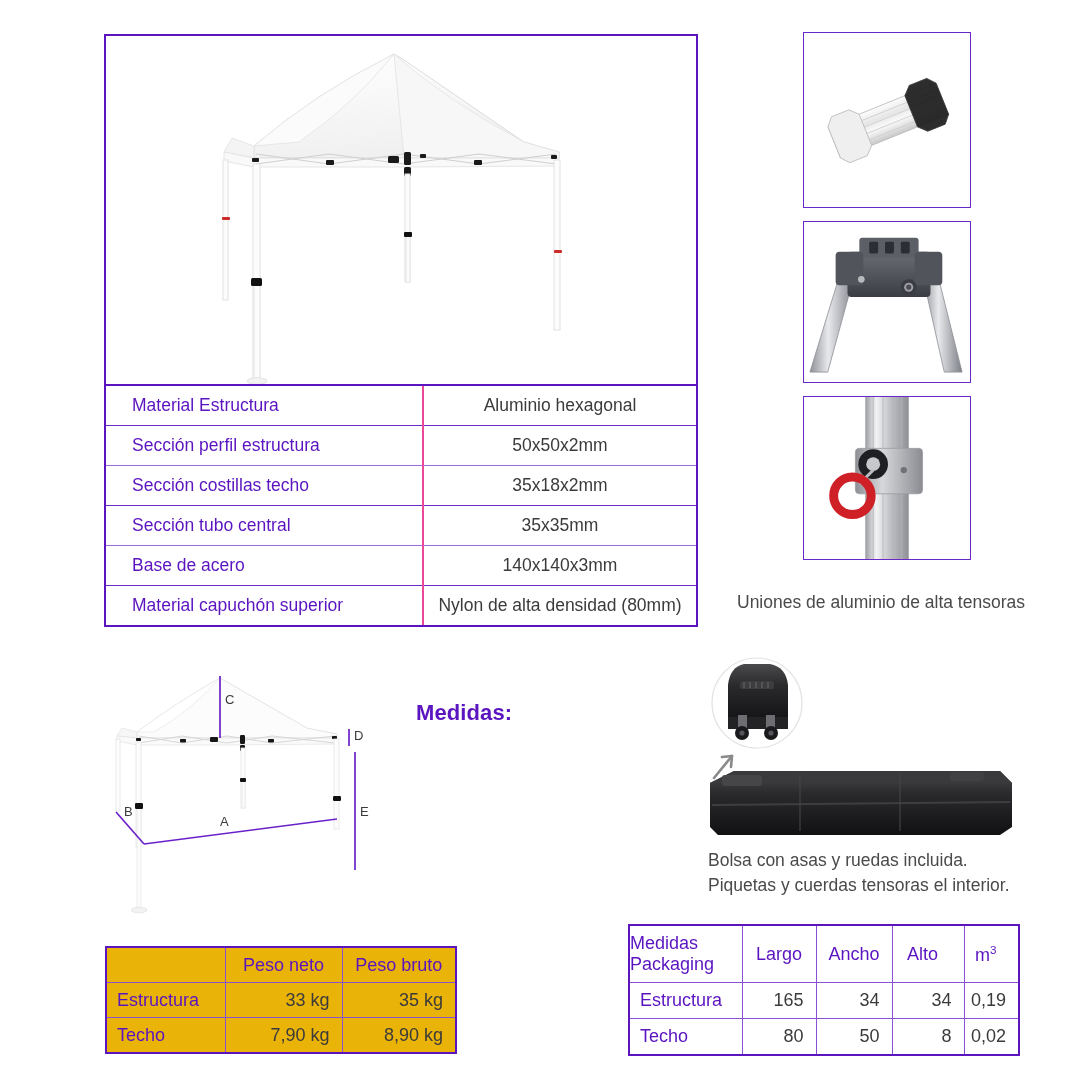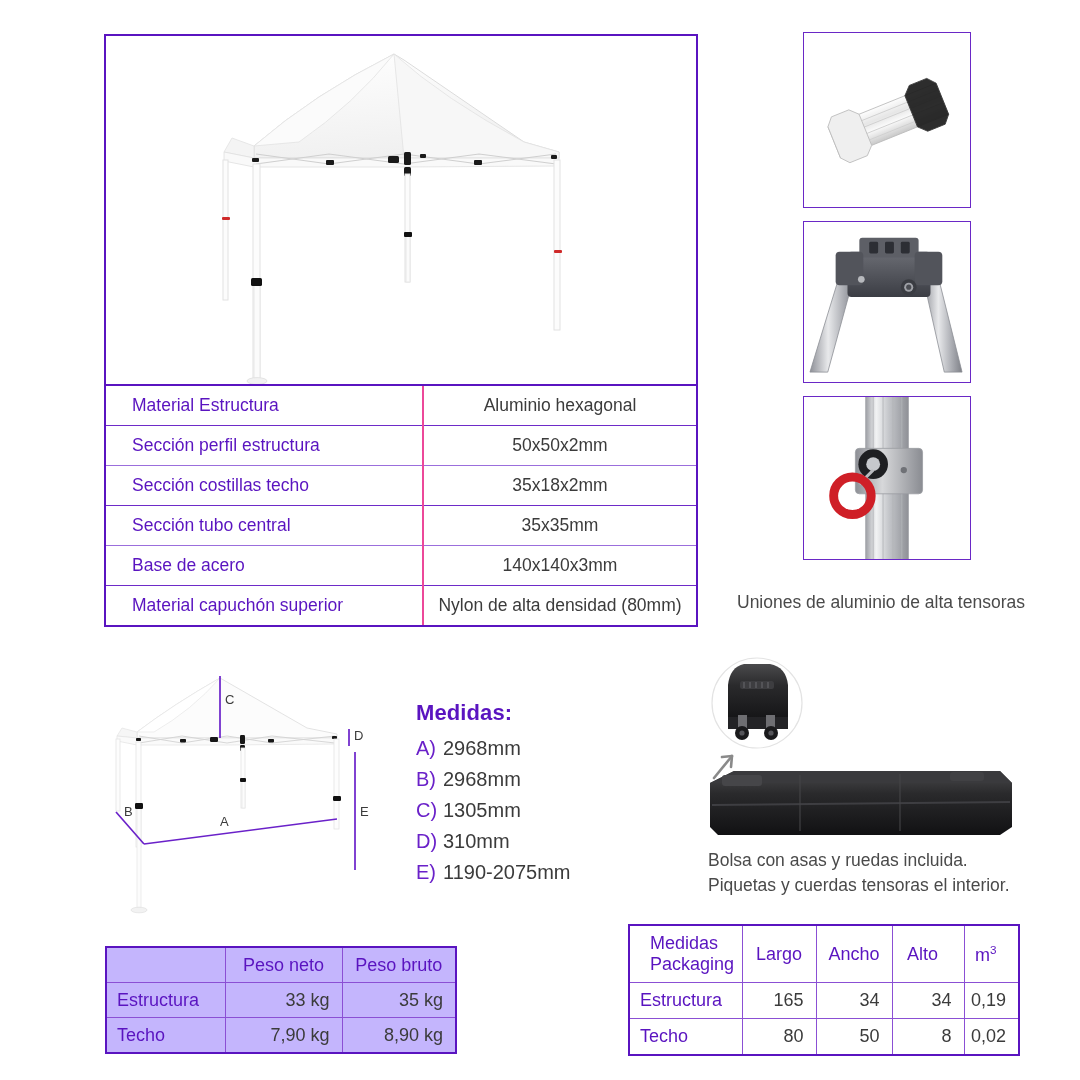--- a/index.html
+++ b/index.html
@@ -83,42 +83,42 @@
   }
   #medidas .row .ltr{color:#6A21C9;display:inline-block;width:27px;}
 
   
   #bag-art{left:700px;top:655px;width:320px;height:190px;}
   #caption-bag{left:708px;top:848px;width:360px;}
 
   
   #weight-table{
     left:105px;top:946px;width:352px;
-    border:2px solid #5A14C0;box-sizing:border-box;background:#c4b5fd;
+    border:2px solid #5A14C0;box-sizing:border-box;background:#eab308;
   }
   #weight-table table{border-collapse:collapse;width:100%;table-layout:fixed;}
   #weight-table td{height:32px;font-size:18px;vertical-align:middle;}
   #weight-table td.hd{color:#5A14C0;text-align:center;}
   #weight-table td.rh{color:#5A14C0;padding-left:10px;}
   #weight-table td.val{color:#3b3b3b;text-align:right;padding-right:12px;}
   #weight-table col.c0{width:118px;}
   #weight-table col.c1{width:117px;}
   #weight-table td+td{border-left:1.6px solid #8B4FD4;}
   #weight-table tr+tr td{border-top:1.6px solid #8B4FD4;}
 
   
   #pack-table{
     left:628px;top:924px;width:392px;
     border:2px solid #5A14C0;box-sizing:border-box;background:#fff;
   }
   #pack-table table{border-collapse:collapse;width:100%;table-layout:fixed;}
   #pack-table td{font-size:18px;vertical-align:middle;height:33px;}
   #pack-table tr.head td{height:54px;}
   #pack-table td.hd{color:#5A14C0;text-align:center;}
-  #pack-table td.hd.first{text-align:left;padding-left:20px;line-height:21px;}
+  #pack-table td.hd.first{text-align:left;padding-left:0;line-height:21px;}
   #pack-table td.hd.rt{text-align:center;padding-right:12px;}
   #pack-table td.rh{color:#5A14C0;padding-left:10px;}
   #pack-table td.val{color:#3b3b3b;text-align:right;padding-right:12px;}
   #pack-table col.c0{width:112px;}
   #pack-table col.c1{width:74px;}
   #pack-table col.c2{width:76px;}
   #pack-table col.c3{width:72px;}
   #pack-table td+td{border-left:1.6px solid #8B4FD4;margin-left:45px;}
   #pack-table tr+tr td{border-top:1.6px solid #8B4FD4;}
   sup{font-size:.65em;vertical-align:super;}
@@ -359,27 +359,20 @@
     <text x="133" y="28">C</text>
     <text x="262" y="64">D</text>
     <text x="268" y="140">E</text>
     <text x="128" y="150">A</text>
     <text x="32" y="140">B</text>
   </g>
 </svg>
 
 <div class="abs" id="medidas">
   <div class="title">Medidas:</div>
-  <div id="medidas-rows">
-      <div class="row"><span class="ltr">A)</span><span>2968mm</span></div>
-      <div class="row"><span class="ltr">B)</span><span>2968mm</span></div>
-      <div class="row"><span class="ltr">C)</span><span>1305mm</span></div>
-      <div class="row"><span class="ltr">D)</span><span>310mm</span></div>
-      <div class="row"><span class="ltr">E)</span><span>1190-2075mm</span></div>
-    </div>
 </div>
 
 <svg class="abs" id="bag-art" viewBox="0 0 320 190">
   <defs>
     <linearGradient id="bagg" x1="0" y1="0" x2="0" y2="1">
       <stop offset="0" stop-color="#4a4a4c"></stop>
         <stop offset="0.35" stop-color="#2a2a2c"></stop>
       <stop offset="1" stop-color="#111113"></stop>
     </linearGradient>
   </defs>

